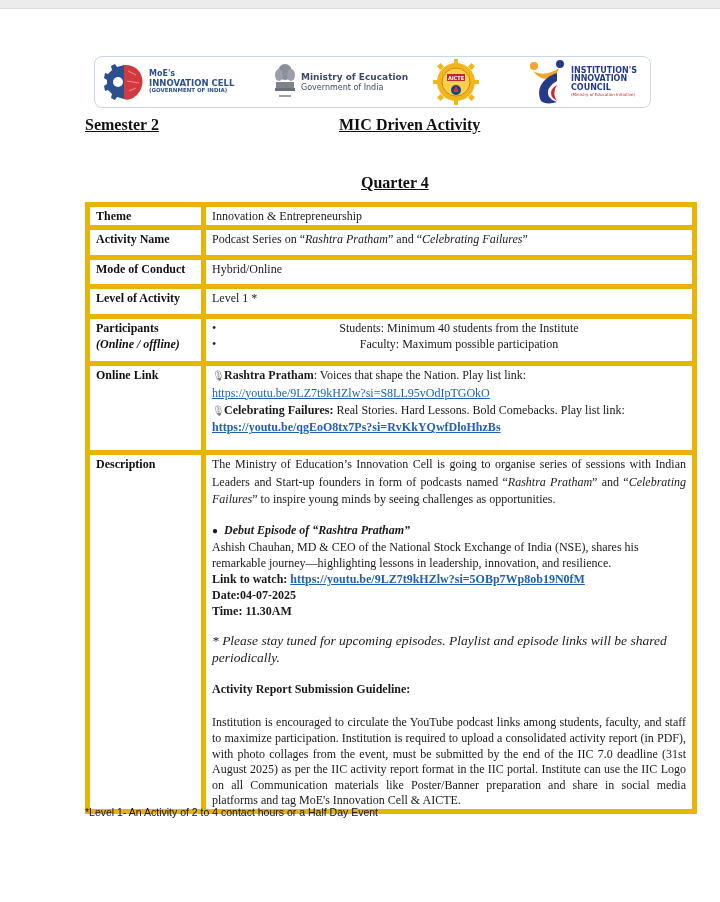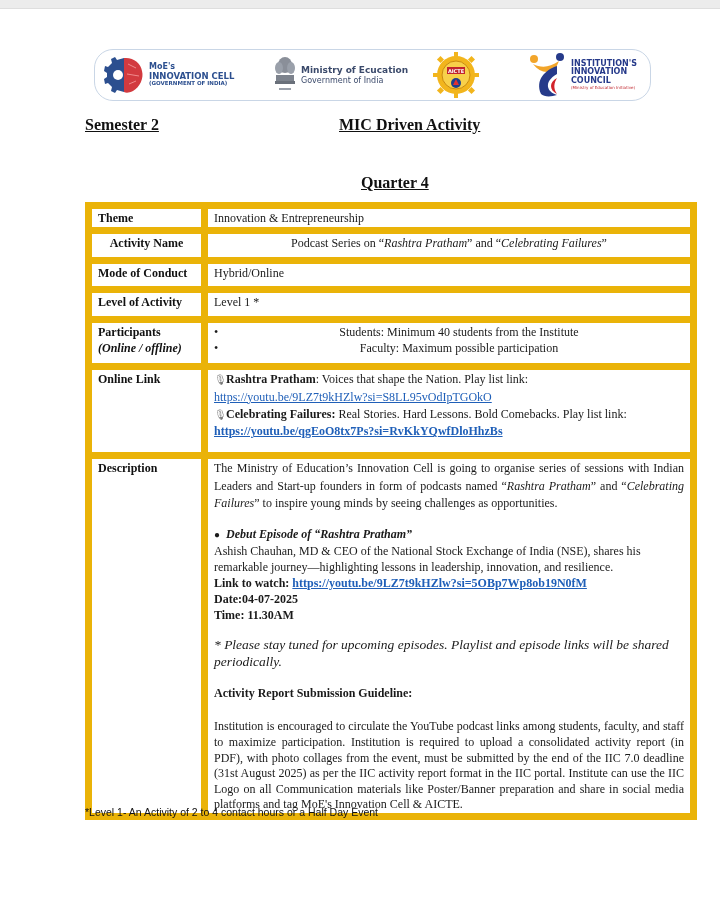--- a/index.html
+++ b/index.html
@@ -2,21 +2,21 @@
 <html><head>
 <meta charset="utf-8">
 <style>
   * { box-sizing: border-box; margin: 0; padding: 0; }
   html, body { width: 720px; height: 902px; background: #ffffff; overflow: hidden; }
   body { position: relative; font-family: "Liberation Serif", serif; color: #111; }
 
   .topbar { position: absolute; left: 0; top: 0; width: 720px; height: 9px; background: #ececec; border-bottom: 1px solid #dedede; }
 
   
-  .banner { position: absolute; left: 94px; top: 49px; width: 557px; height: 52px; border: 1.5px solid #c9d6e6; border-radius: 19px; background: #fff; }
+  .banner { position: absolute; left: 94px; top: 56px; width: 557px; height: 52px; border: 1.5px solid #c9d6e6; border-radius: 8px; background: #fff; }
   .logo { position: absolute; top: 0; height: 100%; display: flex; align-items: center; }
   .logo-mic { left: 8px; }
   .logo-moe { left: 178px; }
   .logo-aicte { left: 338px; }
   .logo-iic { left: 432px; align-items: center; }
 
   .mic-mark { width: 42px; height: 42px; position: relative; }
   .mic-text { margin-left: 4px; font-family: "DejaVu Sans", sans-serif; font-weight: bold; color: #2c4f8f; line-height: 1.05; }
   .mic-text .l1 { font-size: 8px; }
   .mic-text .l2 { font-size: 8.5px; }
@@ -35,21 +35,21 @@
   .iic-text .l4 { font-size: 4px; color: #c0262d; font-weight: normal; }
 
   
   .hdr { position: absolute; font-family: "Liberation Serif", serif; font-weight: bold; font-size: 16px; text-decoration: underline; color: #111; }
   .hdr-sem { left: 85px; top: 116px; }
   .hdr-mic { left: 339px; top: 116px; }
   .hdr-q { left: 361px; top: 174px; }
 
   
   table.doc { position: absolute; left: 85px; top: 202px; width: 612px; border-collapse: collapse; font-size: 12px; line-height: 1.35; }
-  table.doc td { border: 7px solid #eab308; vertical-align: top; padding: 1px 6px; }
+  table.doc td { border: 5px solid #eab308; vertical-align: top; padding: 1px 6px; }
   td.k { width: 116px; font-weight: bold; }
   td.v { color: #1a1a1a; }
   .it { font-style: italic; }
   .b { font-weight: bold; }
   a.link { color: #1f5fb8; text-decoration: underline; }
   a.link.bold { font-weight: bold; }
   ul.bul { list-style: none; }
   ul.bul li { position: relative; padding-left: 20px; text-align: center; }
   ul.bul li::before { content: "\2022"; position: absolute; left: 0; }
   .mic-ic { display: inline-block; width: 8px; color: #777; font-size: 10px; margin-right: 4px; }
@@ -136,21 +136,21 @@
 <div class="hdr hdr-sem">Semester 2</div>
 <div class="hdr hdr-mic">MIC Driven Activity</div>
 <div class="hdr hdr-q">Quarter 4</div>
 
 <table class="doc">
   <tbody>
       <tr style="height:18px;">
     <td class="k">Theme</td>
     <td class="v">Innovation &amp; Entrepreneurship</td>
   </tr>
-  <tr style="height:30px;text-align:center;">
+  <tr style="height:30px;">
     <td class="k">Activity Name</td>
     <td class="v"><span>Podcast Series on “</span><span class="it">Rashtra Pratham</span><span>” and “</span><span class="it">Celebrating Failures</span><span>”</span></td>
   </tr>
   <tr style="height:29px;margin-top:32px;">
     <td class="k">Mode of Conduct</td>
     <td class="v">Hybrid/Online</td>
   </tr>
   <tr style="height:30px;">
     <td class="k">Level of Activity</td>
     <td class="v">Level 1 *</td>

